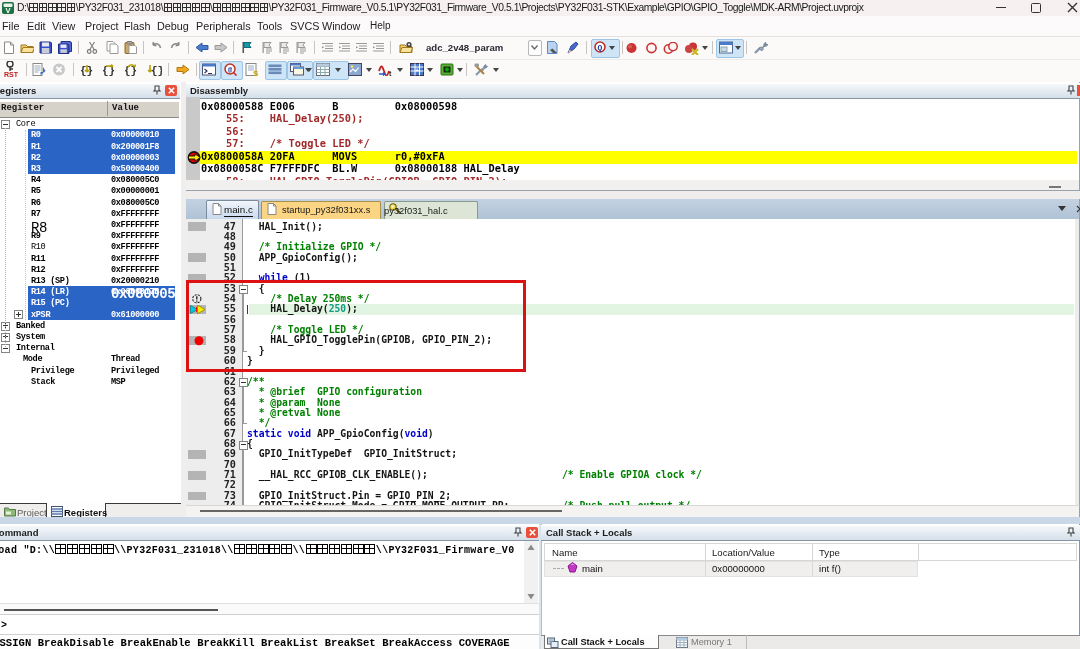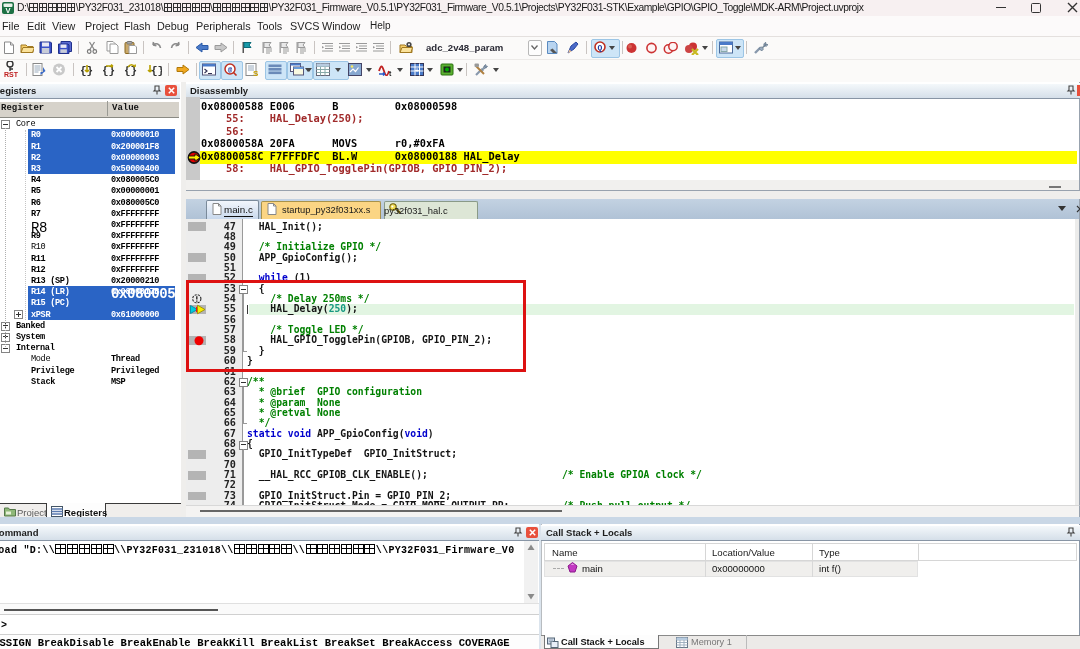--- a/index.html
+++ b/index.html
@@ -365,21 +365,21 @@
 <div class="abs" style="left:1px;top:321.6px;width:7px;height:7px;border:1px solid #848484;background:#fff"></div>
 <div class="abs" style="left:3px;top:325.1px;width:5px;height:1px;background:#333"></div>
 <div class="abs" style="left:5px;top:323.1px;width:1px;height:5px;background:#333"></div>
 <div class="abs mono" style="left:16px;top:332.0px;font-size:8.6px;font-weight:bold;color:#000;letter-spacing:-0.35px">System</div>
 <div class="abs" style="left:1px;top:332.8px;width:7px;height:7px;border:1px solid #848484;background:#fff"></div>
 <div class="abs" style="left:3px;top:336.3px;width:5px;height:1px;background:#333"></div>
 <div class="abs" style="left:5px;top:334.3px;width:1px;height:5px;background:#333"></div>
 <div class="abs mono" style="left:16px;top:343.2px;font-size:8.6px;font-weight:bold;color:#000;letter-spacing:-0.35px">Internal</div>
 <div class="abs" style="left:1px;top:344.0px;width:7px;height:7px;border:1px solid #848484;background:#fff"></div>
 <div class="abs" style="left:3px;top:347.5px;width:5px;height:1px;background:#333"></div>
-<div class="abs mono" style="left:31px;top:354.4px;font-size:8.6px;font-weight:normal;color:#000;letter-spacing:-0.35px">Mode</div>
+<div class="abs mono" style="left:23px;top:354.4px;font-size:8.6px;font-weight:bold;color:#000;letter-spacing:-0.35px">Mode</div>
 <div class="abs mono" style="left:111px;top:354.4px;font-size:8.6px;font-weight:bold;color:#000;letter-spacing:-0.35px">Thread</div>
 <div class="abs mono" style="left:31px;top:365.6px;font-size:8.6px;font-weight:bold;color:#000;letter-spacing:-0.35px">Privilege</div>
 <div class="abs mono" style="left:111px;top:365.6px;font-size:8.6px;font-weight:bold;color:#000;letter-spacing:-0.35px">Privileged</div>
 <div class="abs mono" style="left:31px;top:376.8px;font-size:8.6px;font-weight:bold;color:#000;letter-spacing:-0.35px">Stack</div>
 <div class="abs mono" style="left:111px;top:376.8px;font-size:8.6px;font-weight:bold;color:#000;letter-spacing:-0.35px">MSP</div>
 <div class="abs" style="left:4.5px;top:128px;width:1px;height:219.0px;border-left:1px dotted #b0b0b0"></div>
 <div class="abs" style="left:25px;top:130px;width:1px;height:190px;border-left:1px dotted #c4c4c4"></div>
 <div class="abs" style="left:0;top:503px;width:181px;height:17px;background:#f0eeec;border-top:1px solid #3a3a3a"></div>
 <div class="abs" style="left:46px;top:503px;width:60px;height:17px;background:#fdfdfd;border:1px solid #3a3a3a;border-top:none;box-sizing:border-box"></div>
 <svg class="abs" style="left:4px;top:506px" width="12" height="11" viewBox="0 0 12 11">
@@ -399,20 +399,21 @@
 <svg class="abs" style="left:1066px;top:85px" width="10" height="10" viewBox="0 0 10 10">
       <path d="M3 1 h4 v4 l1 1 h-6 l1 -1z M5 6 v3.5" stroke="#444" stroke-width="1.1" fill="none"></path>
     </svg>
 <div class="abs" style="left:1077px;top:84.5px;width:3px;height:11px;background:#e8503c"></div>
 <div class="abs" style="left:186px;top:97px;width:14px;height:83px;background:#c9c9c9"></div>
 <div class="abs" style="left:200px;top:151.3px;width:877px;height:12.4px;background:#ffff00"></div>
 <div class="abs mono" style="left:201px;top:99.5px;width:870px;height:80.5px;overflow:hidden;font-size:10.3px;font-weight:bold;line-height:12.55px;letter-spacing:0.05px">
 <pre><span style="color:#000">0x08000588 E006      B         0x08000598</span></pre>
 <pre><span style="color:#a02a2a">    55:    HAL_Delay(250); </span></pre>
 <pre><span style="color:#a02a2a">    56: </span></pre>
+<pre><span style="color:#a02a2a">    57:    /* Toggle LED */ </span></pre>
 <pre><span style="color:#000">0x0800058A 20FA      MOVS      r0,#0xFA</span></pre>
 <pre><span style="color:#000">0x0800058C F7FFFDFC  BL.W      0x08000188 HAL_Delay</span></pre>
 <pre><span style="color:#a02a2a">    58:    HAL_GPIO_TogglePin(GPIOB, GPIO_PIN_2); </span></pre>
 </div>
 <svg class="abs" style="left:187px;top:151px" width="14" height="13" viewBox="0 0 14 13">
       <circle cx="7" cy="6.5" r="5.6" fill="#e00000" stroke="#111" stroke-width="1.6"></circle>
       <path d="M1.5 5 h6.5 V2.8 L13.2 6.5 L8 10.2 V8 H1.5z" fill="#ffee00" stroke="#111" stroke-width="0.9"></path>
     </svg>
 <div class="abs" style="left:1049px;top:186.3px;width:12px;height:2px;background:#777"></div>
 <div class="abs" style="left:186px;top:191px;width:894px;height:8px;background:#efeeec"></div>

